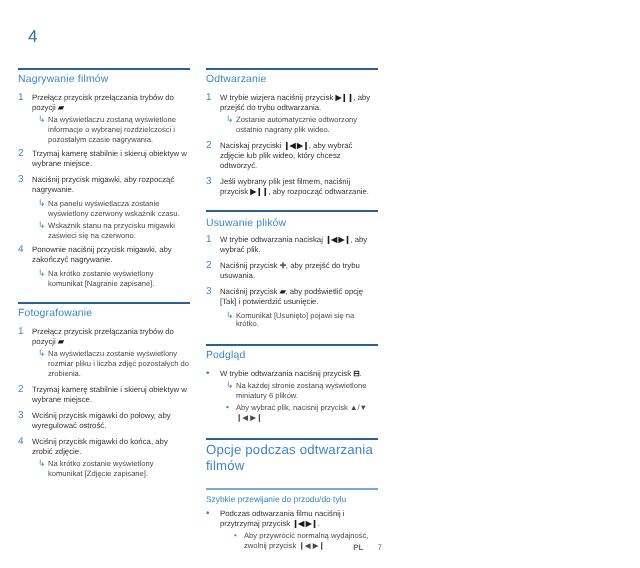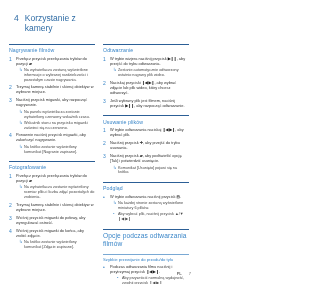--- a/index.html
+++ b/index.html
@@ -159,21 +159,20 @@
     color:#6d6d6d;
   }
 </style>
 </head>
 <body>
 
 <div class="page">
 
   <div class="chapter">
     <div class="chapter-num">4</div>
-    <div class="chapter-title">Korzystanie z kamery</div>
   </div>
 
   <div class="cols">
 
     <div class="col">
 
       <div class="h2">Nagrywanie filmów</div>
 
       <div class="step">
         <div class="step-num">1</div>

